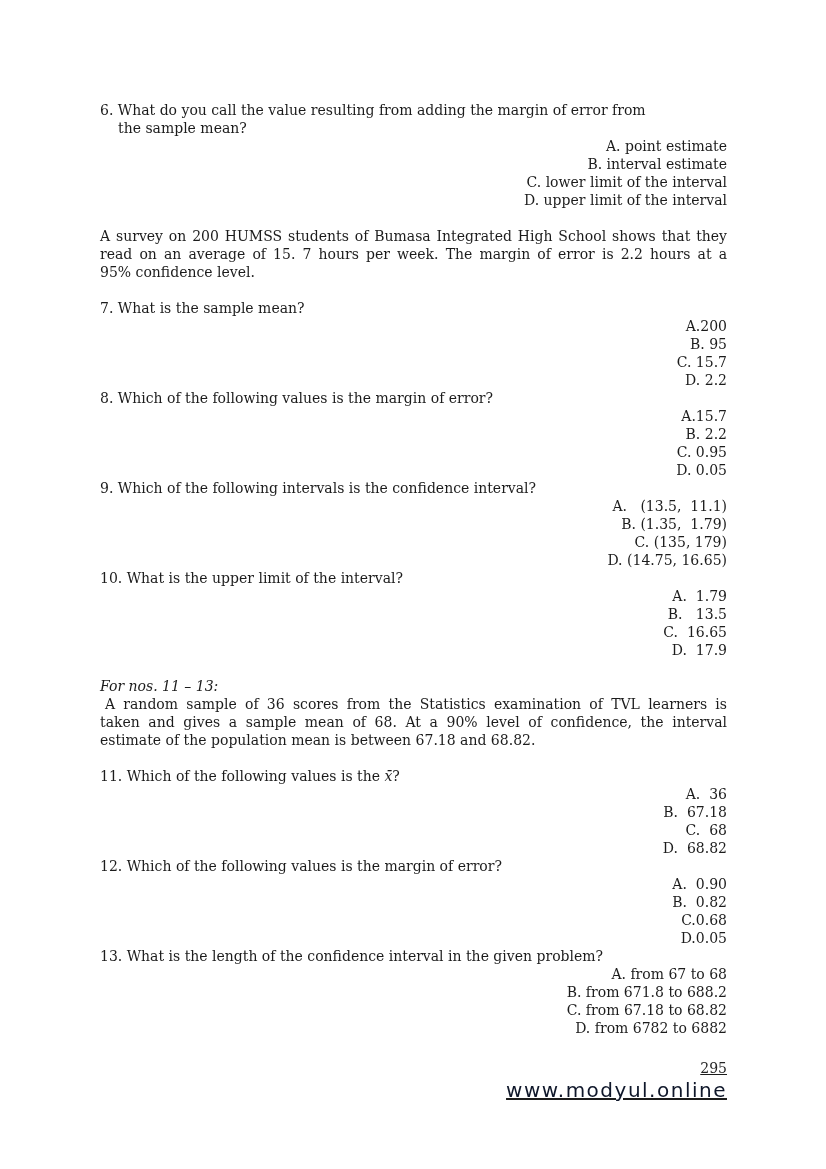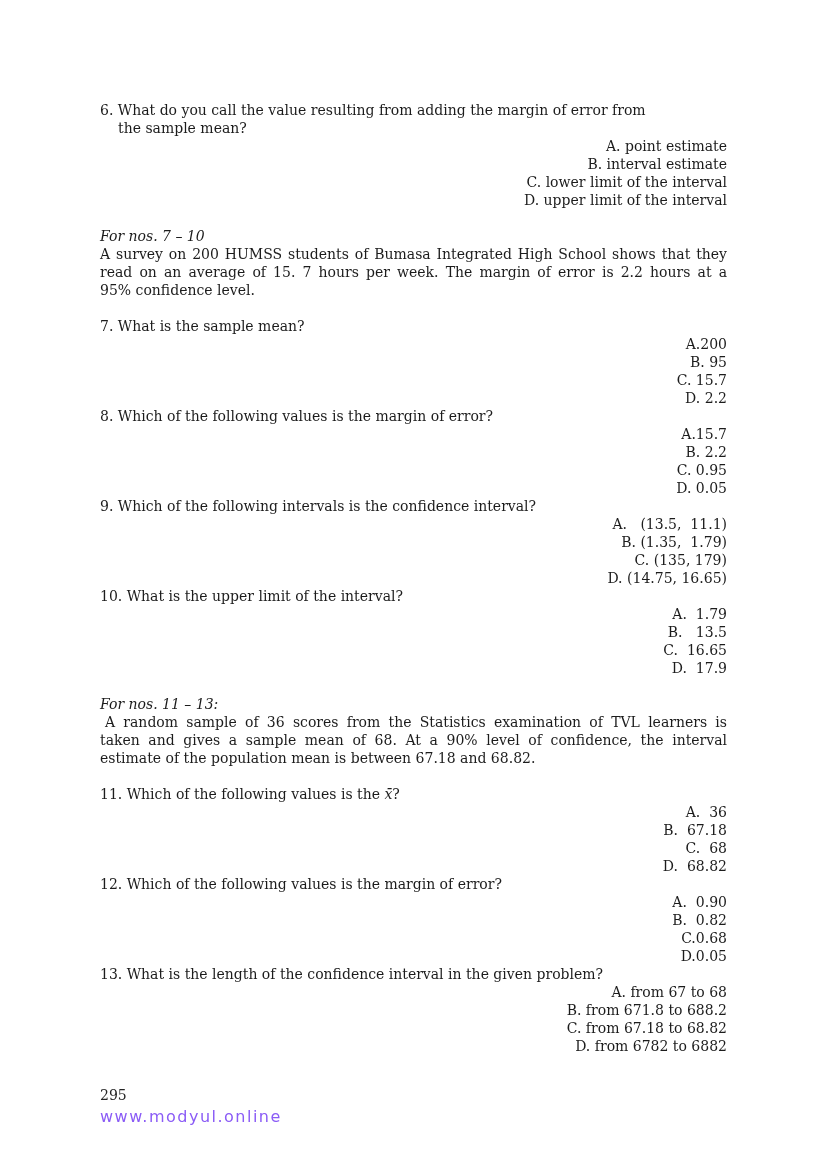--- a/index.html
+++ b/index.html
@@ -31,51 +31,51 @@
   .mt { margin-top: 18px; }
   .section-label { font-style: italic; }
   .pline { white-space: normal; }
   .just {
     text-align: justify;
     text-align-last: justify;
   }
   .ind { padding-left: 5px; }
   .sym { font-style: italic; }
   .footer {
-    margin-top: 31px;
-    text-align: left;
+    margin-top: 22px;
+    text-align: right;
+    text-decoration: underline;
   }
   .pagenum {
     font-size: 14px;
     color: #252525;
   }
   .watermark {
     margin-top: 4px;
     font-family: "DejaVu Sans", "Liberation Sans", sans-serif;
-    font-size: 16px;
+    font-size: 20px;
     letter-spacing: 1.5px;
-    color: #8b5cf6;
+    color: #0f172a;
   }
 </style>
 </head>
 <body>
 
 <div class="page">
 
   <div>
     <div class="qline">6. What do you call the value resulting from adding the margin of error from</div>
     <div class="qline hang">the sample mean?</div>
     <div class="opt">A. point estimate</div>
     <div class="opt">B. interval estimate</div>
     <div class="opt outdent">C. lower limit of the interval</div>
     <div class="opt">D. upper limit of the interval</div>
   </div>
 
   <div class="mt">
-    <div class="section-label">For nos. 7 – 10</div>
     <div class="pline just">A survey on 200 HUMSS students of Bumasa Integrated High School shows that they</div>
     <div class="pline just">read on an average of 15. 7 hours per week. The margin of error is 2.2 hours at a</div>
     <div class="pline">95% confidence level.</div>
   </div>
 
   <div class="mt">
     <div class="qline">7. What is the sample mean?</div>
     <div class="opt">A.200</div>
     <div class="opt">B. 95</div>
     <div class="opt">C. 15.7</div>

